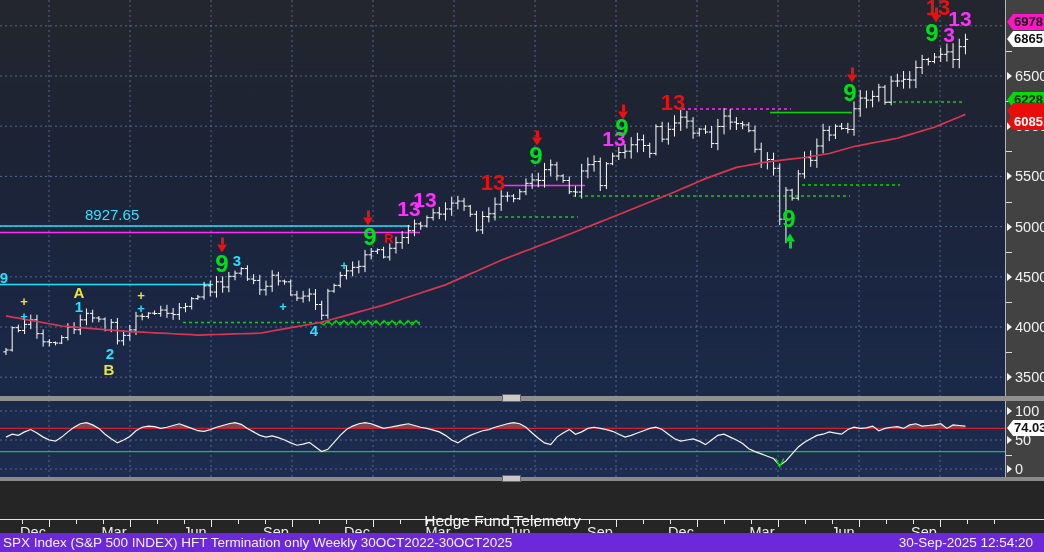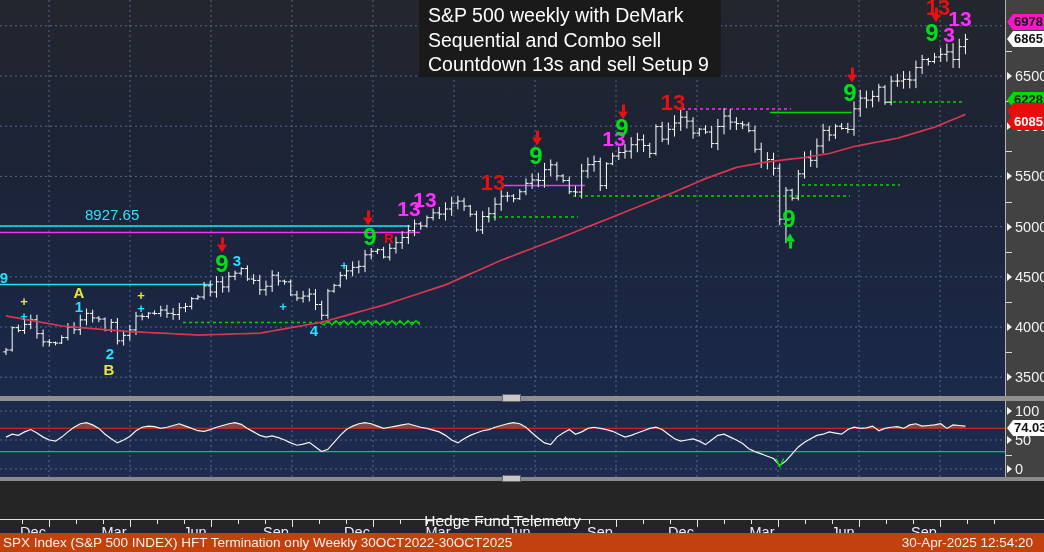--- a/index.html
+++ b/index.html
@@ -45,21 +45,21 @@
   .handle1{position:absolute;left:502px;top:394px;width:19px;height:8px;background:#c9c9c9;border:1px solid #666;box-sizing:border-box;}
   .handle2{position:absolute;left:502px;top:475px;width:19px;height:7px;background:#c9c9c9;border:1px solid #666;box-sizing:border-box;}
   
   #xaxis{position:absolute;left:0;top:481px;width:1044px;height:52px;background:#252525;
     border-top:1px solid #e0e0e0;box-sizing:border-box;margin-top:38px;}
   .xtick{position:absolute;top:0;width:1px;background:#e8e8e8;}
   .mon{position:absolute;top:4px;transform:translateX(-50%);color:#ececec;font-size:14.5px;}
   .yr{position:absolute;top:21px;transform:translateX(-50%);color:#ececec;font-size:14.5px;}
   .ysep{position:absolute;top:17px;width:1px;height:13px;background:#8a8a8a;}
   .watermark{position:absolute;left:0;top:512px;width:1005px;text-align:center;color:#f5f5f5;font-size:15.5px;}
-  .footer{position:absolute;left:0;top:533px;width:1044px;height:19px;background:#c2410c;color:#f2f2f2;font-size:13.5px;}
+  .footer{position:absolute;left:0;top:533px;width:1044px;height:19px;background:#6d28d9;color:#f2f2f2;font-size:13.5px;}
   .f-left{position:absolute;left:3px;top:2px;}
   .f-center{position:absolute;left:576px;top:2px;}
   .f-right{position:absolute;right:11px;top:2px;}
 </style>
 </head>
 <body>
 
 <div class="term">
 
   <div class="chart-area">
@@ -576,25 +576,20 @@
         <path d="M587.86,428.4 L587.86,428.4 L587.86,428.4 L594.0500000000001,427.24 L600.24,428.4 L600.24,428.4 L600.24,428.4 Z" class="oscfill"></path>
         <path d="M649.76,428.4 L649.76,428.4 L649.76,428.4 L655.95,427.24 L659.0450000000001,428.4 L659.0450000000001,428.4 Z" class="oscfill"></path>
         <path d="M850.9350000000001,428.4 L850.9350000000001,428.4 L854.0300000000001,427.24 L860.22,428.4 L866.4100000000001,427.82 L872.6,426.08 L875.695,428.4 L875.695,428.4 Z" class="oscfill"></path>
         <path d="M884.98,428.4 L884.98,428.4 L884.98,428.4 L891.1700000000001,427.24 L897.36,426.66 L903.5500000000001,428.4 L909.74,424.92 L915.9300000000001,423.76 L922.12,426.08 L928.3100000000001,425.5 L934.5000000000001,424.92 L940.69,423.76 L946.8800000000001,428.4 L953.07,424.92 L959.2600000000001,425.5 L965.45,426.059468 L965.45,428.4 Z" class="oscfill"></path>
         <line x1="0" y1="428.4" x2="1005" y2="428.4" stroke="#cf2030" stroke-width="1.3"></line>
         <line x1="0" y1="451.6" x2="1005" y2="451.6" stroke="#00cc44" stroke-width="1.3"></line>
         <polyline points="6,437.1 12.190000000000001,434.2 18.380000000000003,435.36 24.57,431.88 30.76,429.56 36.95,433.04 43.14,437.1 49.330000000000005,440 55.52,441.16 61.71,437.1 67.9,431.88 74.09,427.24 80.28,423.76 86.47,422.6 92.66000000000001,424.92 98.85000000000001,428.4 105.04,434.2 111.23,438.84000000000003 117.42,442.9 123.61000000000001,440 129.8,436.52 135.99,430.72 142.18,427.24 148.37,426.08 154.56,426.66 160.75,428.4 166.94,427.24 173.13000000000002,425.5 179.32000000000002,423.76 185.51000000000002,426.08 191.70000000000002,428.4 197.89000000000001,430.72 204.08,431.3 210.27,429.56 216.46,427.24 222.65,425.5 228.84,423.76 235.03,422.6 241.22000000000003,424.34000000000003 247.41000000000003,428.4 253.60000000000002,431.88 259.79,435.36 265.98,437.1 272.17,435.94 278.36,437.68 284.55,440 290.74,442.9 296.93,445.22 303.12,444.06 309.31,442.32 315.5,446.96 321.69,451.6 327.88,449.28 334.07,442.32 340.26000000000005,435.36 346.45000000000005,429.56 352.64000000000004,426.08 358.83000000000004,423.76 365.02000000000004,422.6 371.21000000000004,423.76 377.40000000000003,426.08 383.59000000000003,428.4 389.78000000000003,427.24 395.97,426.08 402.16,424.92 408.35,423.76 414.54,425.5 420.73,427.24 426.92,428.4 433.11,430.14 439.3,431.88 445.49,435.36 451.68,440 457.87,442.9 464.06,438.84000000000003 470.25000000000006,435.36 476.44000000000005,433.04 482.63000000000005,430.72 488.82000000000005,429.56 495.01000000000005,427.24 501.20000000000005,425.5 507.39000000000004,423.76 513.58,422.6 519.77,423.76 525.96,427.24 532.15,433.04 538.34,438.26 544.5300000000001,442.9 550.72,444.64 556.9100000000001,437.1 563.1,433.04 569.2900000000001,429.56 575.48,434.2 581.6700000000001,431.88 587.86,428.4 594.0500000000001,427.24 600.24,428.4 606.4300000000001,429.56 612.62,431.3 618.8100000000001,434.2 625,437.1 631.19,435.36 637.38,433.04 643.57,430.72 649.76,428.4 655.95,427.24 662.14,429.56 668.33,434.2 674.5200000000001,438.84000000000003 680.71,441.16 686.9000000000001,440 693.09,438.84000000000003 699.2800000000001,441.16 705.47,444.64 711.6600000000001,440 717.85,435.36 724.0400000000001,434.2 730.23,437.1 736.4200000000001,440 742.61,443.48 748.8000000000001,448.7 754.99,451.6 761.1800000000001,453.92 767.37,456.24 773.5600000000001,458.56 779.75,465.52 785.94,460.88 792.13,453.92 798.32,446.96 804.5100000000001,442.32 810.7,438.84000000000003 816.8900000000001,435.36 823.08,434.2 829.2700000000001,431.88 835.46,433.04 841.6500000000001,434.2 847.84,429.56 854.0300000000001,427.24 860.22,428.4 866.4100000000001,427.82 872.6,426.08 878.7900000000001,430.72 884.98,428.4 891.1700000000001,427.24 897.36,426.66 903.5500000000001,428.4 909.74,424.92 915.9300000000001,423.76 922.12,426.08 928.3100000000001,425.5 934.5000000000001,424.92 940.69,423.76 946.8800000000001,428.4 953.07,424.92 959.2600000000001,425.5 965.45,426.059468 " class="oscline"></polyline>
         <path d="M775.75,458.52 L779.75,466.52 L783.75,458.52" fill="none" stroke="#00d800" stroke-width="1.5"></path>
       </svg>
 
-    <div class="titlebox">
-      <div>S&amp;P 500 weekly with DeMark</div>
-      <div>Sequential and Combo sell</div>
-      <div>Countdown 13s and sell Setup 9</div>
-    </div>
 
 
     <div class="lvllabel">8927.65</div>
 
     <div id="overlay">
         <div class="sig mag" style="left: 409px; top: 208px; font-size: 21px;">13</div>
         <div class="sig mag" style="left: 425px; top: 199px; font-size: 21px;">13</div>
         <div class="sig mag" style="left: 614px; top: 138px; font-size: 21px;">13</div>
         <div class="sig mag" style="left: 960px; top: 18px; font-size: 21px;">13</div>
         <div class="sig mag" style="left: 949px; top: 34px; font-size: 21px;">3</div>
@@ -783,15 +778,15 @@
       <div class="yr" style="left: 839px;">2025</div>
       <div class="ysep" style="left: 48px;"></div>
       <div class="ysep" style="left: 372px;"></div>
       <div class="ysep" style="left: 696px;"></div>
     </div>
 
   <div class="watermark">Hedge Fund Telemetry</div>
 
   <div class="footer">
     <span class="f-left">SPX Index (S&amp;P 500 INDEX) HFT Termination only Weekly 30OCT2022-30OCT2025</span>
-    <span class="f-right">30-Apr-2025 12:54:20</span>
+    <span class="f-right">30-Sep-2025 12:54:20</span>
   </div>
 </div>
 
 </body></html>

